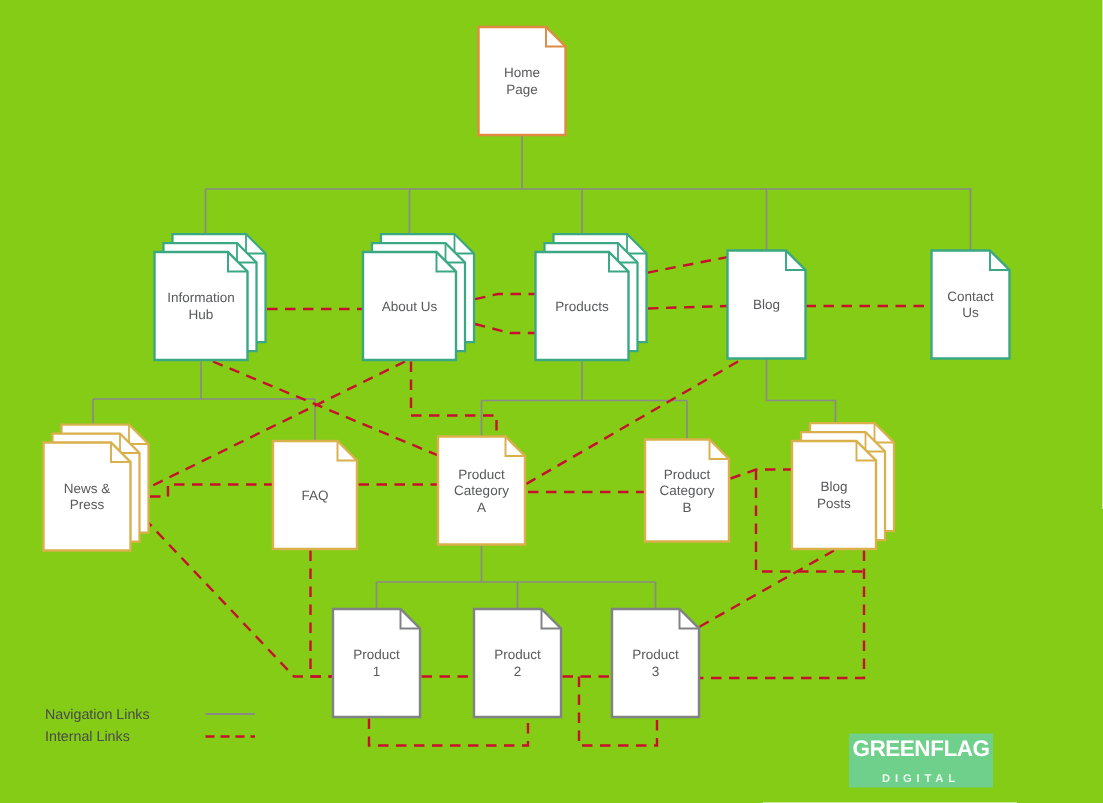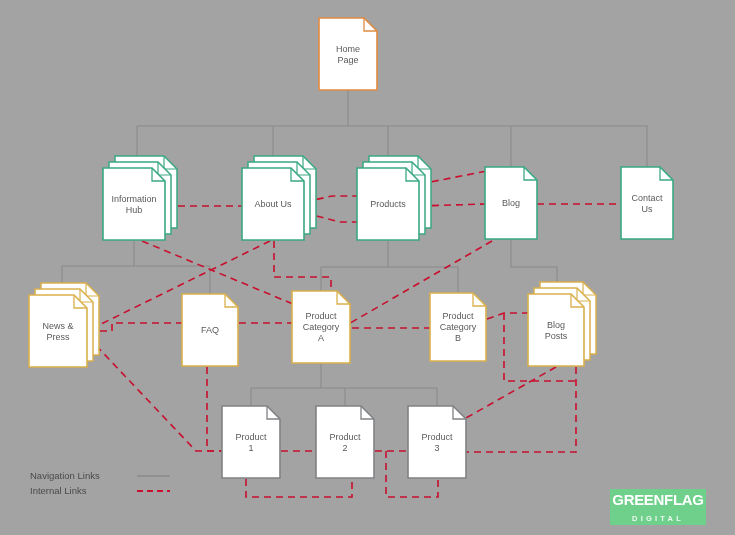--- a/index.html
+++ b/index.html
@@ -10,21 +10,21 @@
   body {
     width: 735px;
     height: 535px;
     overflow: hidden;
     font-family: "Liberation Sans", sans-serif;
   }
   #canvas {
     position: relative;
     width: 735px;
     height: 535px;
-    background: #a3a3a3;
+    background: #84cc16;
   }
   svg#diagram {
     position: absolute;
     left: 0;
     top: 0;
     width: 735px;
     height: 535px;
   }
   .node-label {
     font-family: "Liberation Sans", sans-serif;
@@ -226,18 +226,18 @@
       </g>
 
     <g>
       <text class="legend-label" x="30" y="479" text-anchor="start">Navigation Links</text>
       <line x1="137" y1="476" x2="170" y2="476" stroke="#8a8a8a" stroke-width="1.3"></line>
       <text class="legend-label" x="30" y="494" text-anchor="start">Internal Links</text>
       <line x1="137" y1="491" x2="170" y2="491" stroke="#c8102e" stroke-width="1.8" stroke-dasharray="6,4"></line>
     </g>
   </svg>
 
-  <div class="logo-box" style="left:610px; top:489px; width:96px; height:36px;">
+  <div class="logo-box" style="left:566px; top:489px; width:96px; height:36px;">
     <div class="logo-main">GREENFLAG</div>
     <div class="logo-sub">DIGITAL</div>
   </div>
 
 </div>
 
 </body></html>

